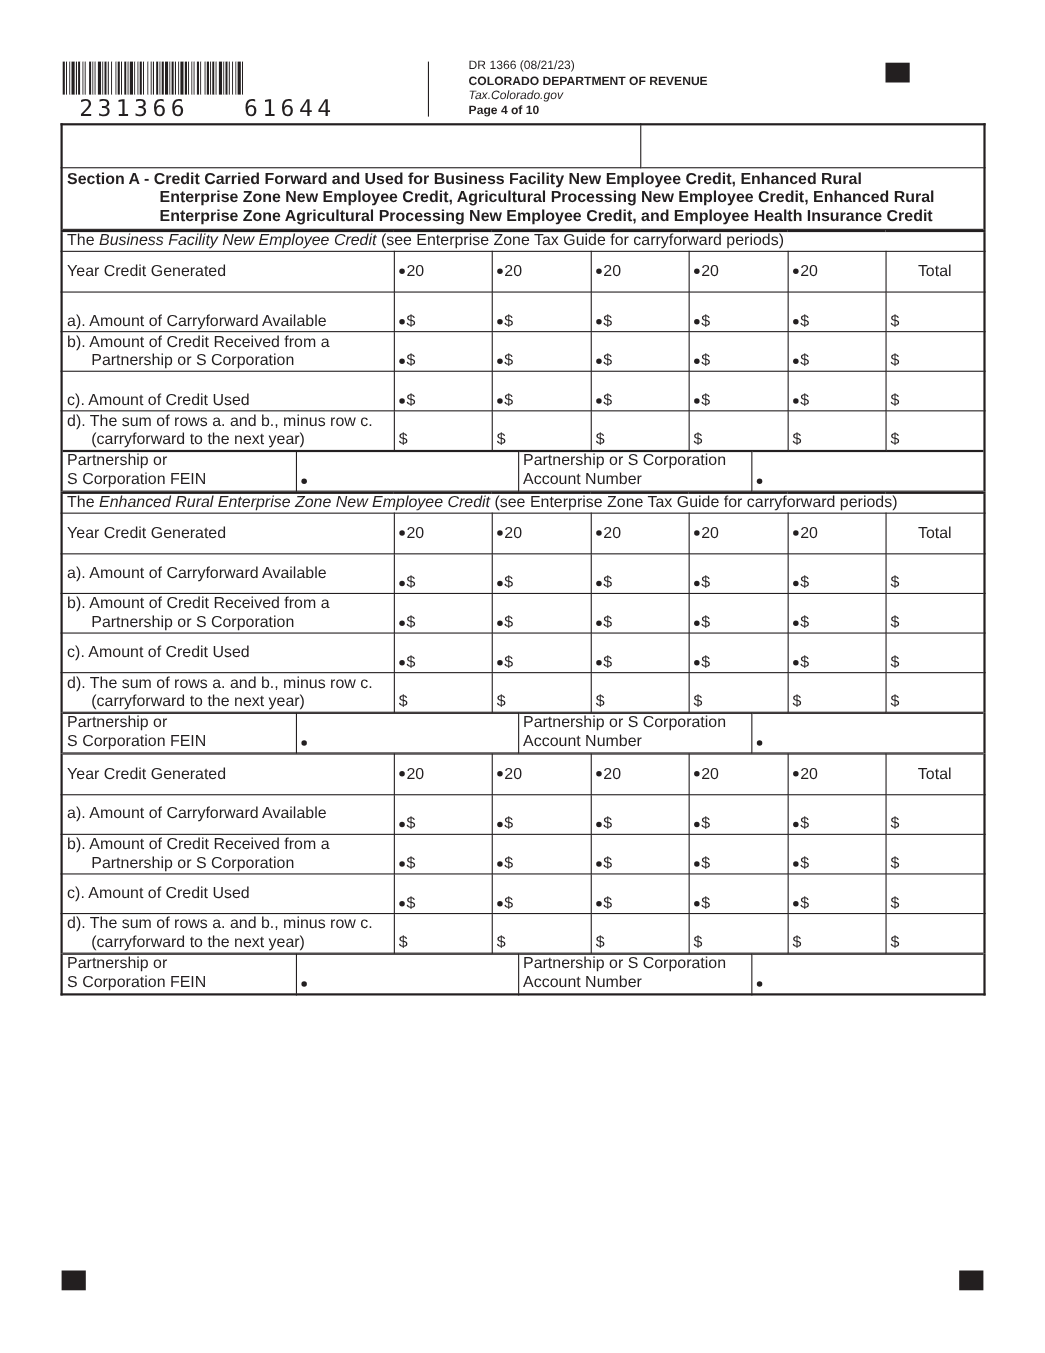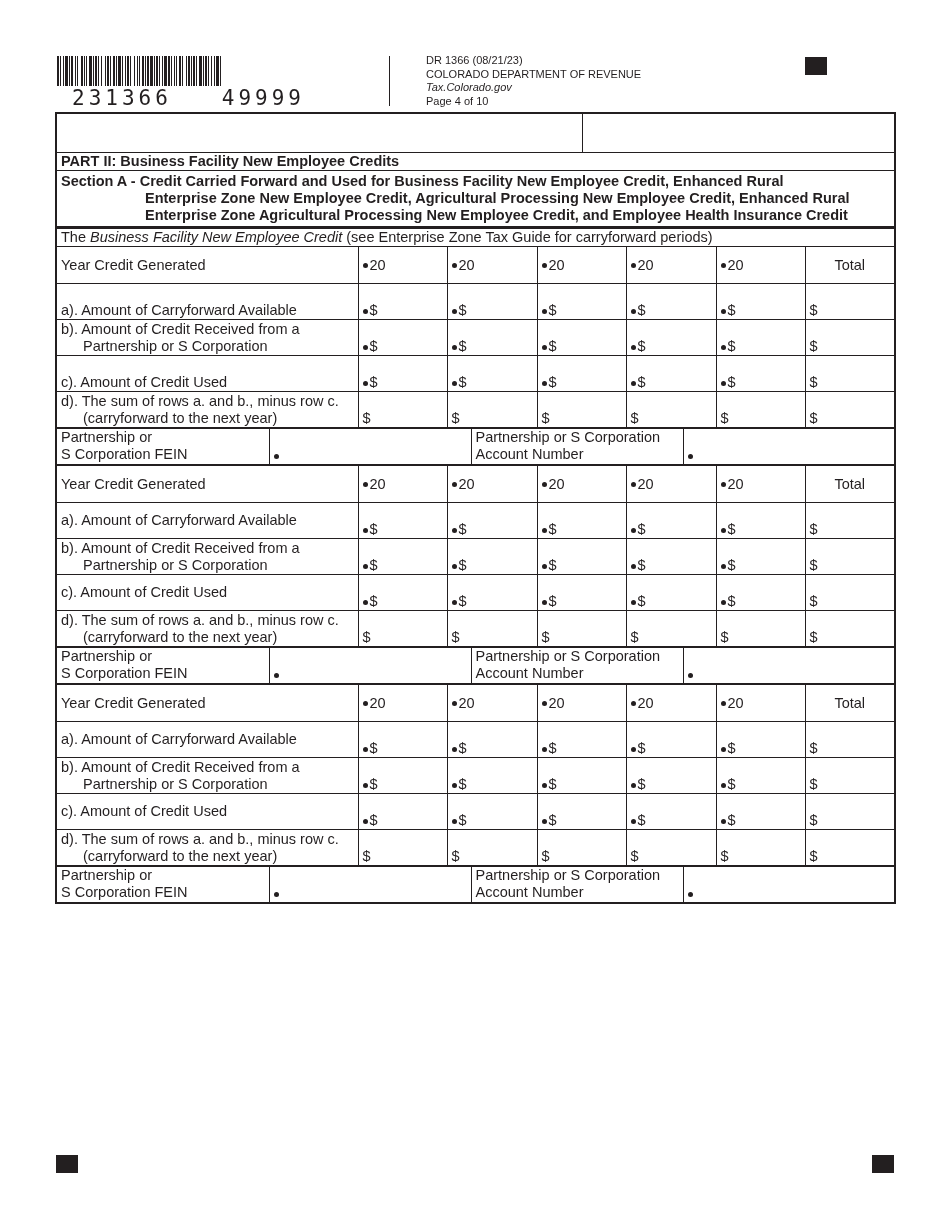--- a/index.html
+++ b/index.html
@@ -3,21 +3,21 @@
 <meta charset="utf-8">
 <style>
   html,body{margin:0;padding:0;background:#fff;}
   body{width:950px;height:1230px;position:relative;font-family:"Liberation Sans",sans-serif;color:#231f20;overflow:hidden;}
   .abs{position:absolute;}
   .barcode{left:57px;top:56px;width:252px;height:30px;display:flex;align-items:stretch;}
   .barcode span{display:block;background:#231f20;}
   .bcnum{left:72px;top:86px;font-family:"DejaVu Sans Mono",monospace;font-size:21px;letter-spacing:4px;}
   .hdr-divider{left:389px;top:56px;width:1px;height:50px;background:#231f20;}
   .hdr{left:402px;top:54px;font-size:11px;line-height:13.5px;margin-left:24px;}
-  .hdr .b{font-weight:normal;}
+  .hdr .b{font-weight:bold;}
   .hdr .i{font-style:italic;}
   .reg{background:#231f20;}
   .frame{left:55px;top:112px;width:839px;}
   table{border-collapse:collapse;width:839px;table-layout:fixed;}
   td{border:1px solid #231f20;padding:0 0 0 4px;font-size:14.5px;vertical-align:top;line-height:17px;}
   .gray{background:#b3b3b3;}
   .wlabel{background:#fff;font-size:12px;line-height:16px;padding:0 3px;}
   .part{font-weight:bold;font-size:14.5px;}
   .sect{font-weight:bold;font-size:14.5px;padding:2px 4px 2px 4px;}
   .sect .indent{padding-left:84px;display:block;}
@@ -144,21 +144,21 @@
     <span style="width: 2px; background: rgb(255, 255, 255);"></span>
     <span style="width: 1px; background: rgb(35, 31, 32);"></span>
     <span style="width: 2px; background: rgb(255, 255, 255);"></span>
     <span style="width: 1px; background: rgb(35, 31, 32);"></span>
     <span style="width: 1px; background: rgb(255, 255, 255);"></span>
     <span style="width: 3px; background: rgb(35, 31, 32);"></span>
     <span style="width: 1px; background: rgb(255, 255, 255);"></span>
     <span style="width: 1px; background: rgb(35, 31, 32);"></span>
     <span style="width: 2px; background: rgb(255, 255, 255);"></span>
   </div>
-<div class="abs bcnum"><span>231366</span>&nbsp;&nbsp;&nbsp;<span>49999</span></div>
+<div class="abs bcnum"><span>231366</span>&nbsp;&nbsp;&nbsp;<span>61644</span></div>
 <div class="abs hdr-divider"></div>
 <div class="abs hdr">
   <div>DR 1366 (08/21/23)</div>
   <div class="b">COLORADO DEPARTMENT OF REVENUE</div>
   <div class="i">Tax.Colorado.gov</div>
   <div class="b">Page 4 of 10</div>
 </div>
 <div class="abs reg" style="left:805px;top:57px;width:22px;height:18px;"></div>
 <div class="abs reg" style="left:56px;top:1155px;width:22px;height:18px;"></div>
 <div class="abs reg" style="left:872px;top:1155px;width:22px;height:18px;"></div>
@@ -168,23 +168,20 @@
     <colgroup>
         <col style="width:526px">
         <col style="width:313px">
       </colgroup>
     <tbody>
     <tr>
       <td style="height:38px;"></td>
       <td></td>
     </tr>
     <tr>
-          <td colspan="2" class="part">PART II: Business Facility New Employee Credits</td>
-        </tr>
-    <tr>
           <td colspan="2" class="sect"><span>Section A -</span> <span>Credit Carried Forward and Used for Business Facility New Employee Credit, Enhanced Rural</span><span class="indent">Enterprise Zone New Employee Credit, Agricultural Processing New Employee Credit, Enhanced Rural Enterprise Zone Agricultural Processing New Employee Credit, and Employee Health Insurance Credit</span></td>
         </tr>
   </tbody>
     </table>
   <div id="credits">
   <table class="credit-table" style="border-left:2px solid #231f20;border-right:2px solid #231f20;">
     <colgroup>
           <col style="width:302px">
           <col style="width:89px">
           <col style="width:90px">
@@ -265,20 +262,23 @@
     <colgroup>
           <col style="width:302px">
           <col style="width:89px">
           <col style="width:90px">
           <col style="width:89px">
           <col style="width:90px">
           <col style="width:89px">
           <col style="width:90px">
         </colgroup>
     <tbody>
+          <tr class="thick-top">
+            <td colspan="7" class="credit-title"><span class="t-pre">The </span><i class="t-name">Enhanced Rural Enterprise Zone New Employee Credit</i><span class="t-post"> (see Enterprise Zone Tax Guide for carryforward periods)</span></td>
+          </tr>
     <tr class="row-year">
       <td class="c-year-label">Year Credit Generated</td>
     <td><span class="dot"></span>20</td>
             <td><span class="dot"></span>20</td>
             <td><span class="dot"></span>20</td>
             <td><span class="dot"></span>20</td>
             <td><span class="dot"></span>20</td>
             <td class="center">Total</td>
           </tr>
     <tr class="row-std">

